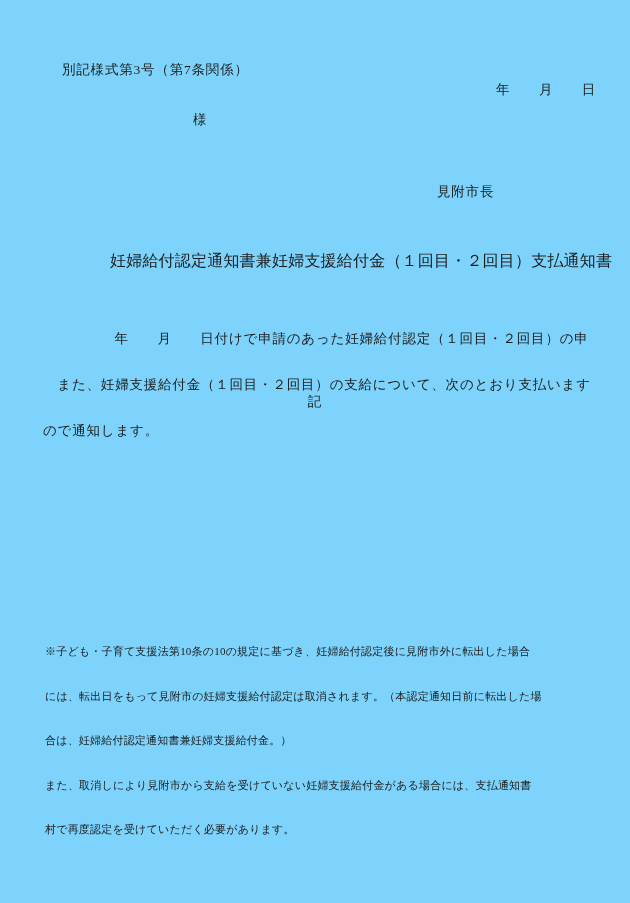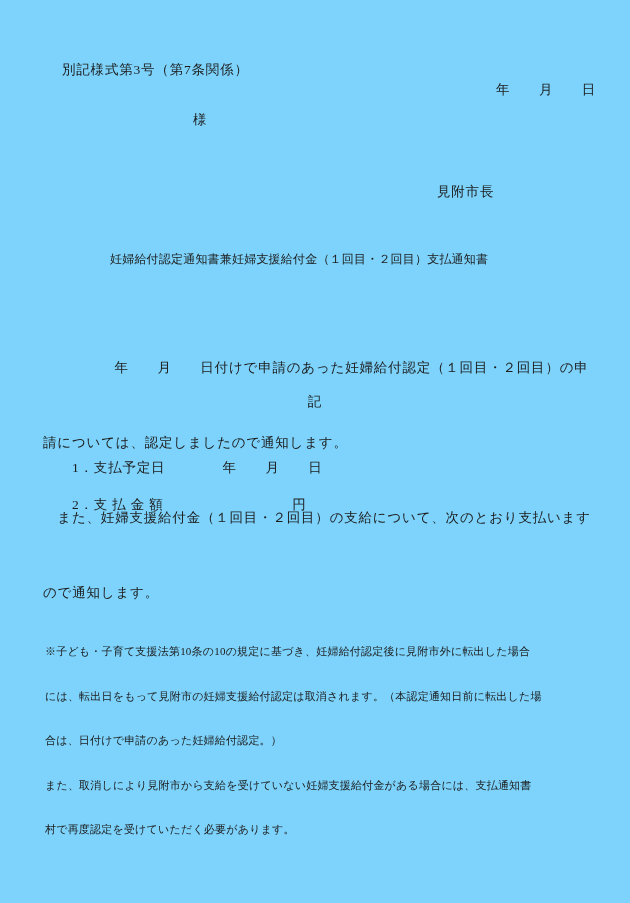--- a/index.html
+++ b/index.html
@@ -22,23 +22,23 @@
     font-size: 13.5px;
     line-height: 1;
     letter-spacing: 0.8px;
     white-space: pre;
     color: #1c1c1c;
   }
   .form-number { left: 62px; top: 63px; }
   .date-line   { left: 496px; top: 83px; }
   .addressee   { left: 193px; top: 113px; }
   .sender      { left: 437px; top: 185px; }
-  .doc-title   { left: 110px; top: 253px; font-size: 12px; letter-spacing: 0.2px; }
+  .doc-title   { left: 110px; top: 253px; font-size: 16px; letter-spacing: 0.2px; }
   .body-block  { left: 43px; top: 302px; }
-  .body-block .line { line-height: 19px; margin-top: 29px; }
+  .body-block .line { line-height: 19px; }
   .record-marker { left: 0; top: 395px; width: 630px; text-align: center; }
   .item-1 { left: 72px; top: 461px; }
   .item-2 { left: 72px; top: 498px; }
   .notes-block { left: 45px; top: 616px; }
   .notes-block .line { font-size: 11px; letter-spacing: 0.2px; line-height: 17.5px; }
 </style>
 </head>
 <body>
 
 <div class="page">
@@ -48,32 +48,29 @@
   <div class="t date-line">年　　月　　日</div>
 
   <div class="t addressee">様</div>
 
   <div class="t sender">見附市長</div>
 
   <div class="t doc-title">妊婦給付認定通知書兼妊婦支援給付金（１回目・２回目）支払通知書</div>
 
   <div class="t body-block">
     <div class="line">　　　　　年　　月　　日付けで申請のあった妊婦給付認定（１回目・２回目）の申</div>
-    <div class="line">請については、認定しましたので通知します。</div>
     <div class="line">　また、妊婦支援給付金（１回目・２回目）の支給について、次のとおり支払います</div>
     <div class="line">ので通知します。</div>
   </div>
 
   <div class="t record-marker">記</div>
 
-  <div class="t item-1">1．支払予定日　　　　年　　月　　日</div>
 
-  <div class="t item-2">2．支 払 金 額　　　　　　　　　円</div>
 
   <div class="t notes-block">
     <div class="line">※子ども・子育て支援法第10条の10の規定に基づき、妊婦給付認定後に見附市外に転出した場合</div>
     <div class="line">には、転出日をもって見附市の妊婦支援給付認定は取消されます。（本認定通知日前に転出した場</div>
-    <div class="line">合は、日付けで申請のあった妊婦給付認定。）</div>
+    <div class="line">合は、妊婦給付認定通知書兼妊婦支援給付金。）</div>
     <div class="line">また、取消しにより見附市から支給を受けていない妊婦支援給付金がある場合には、支払通知書</div>
     <div class="line">村で再度認定を受けていただく必要があります。</div>
   </div>
 
 </div>
 
 </body></html>

